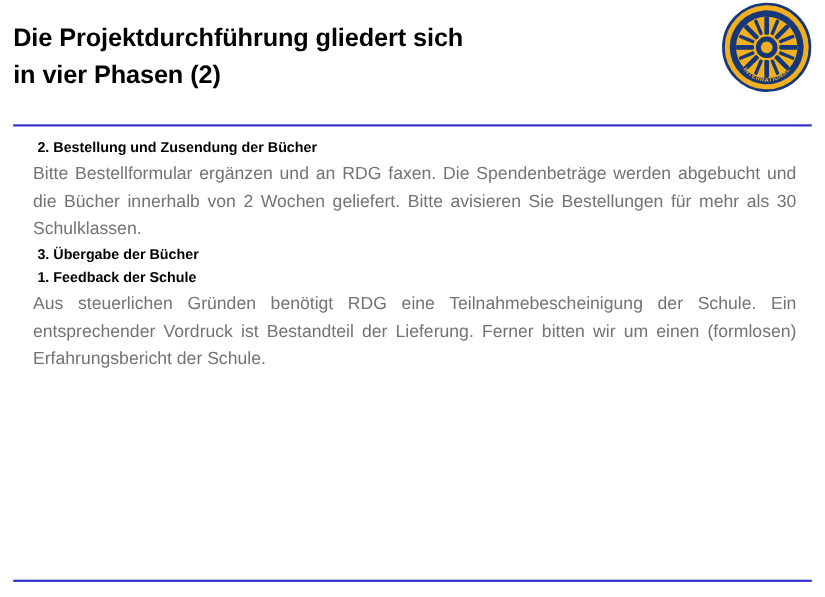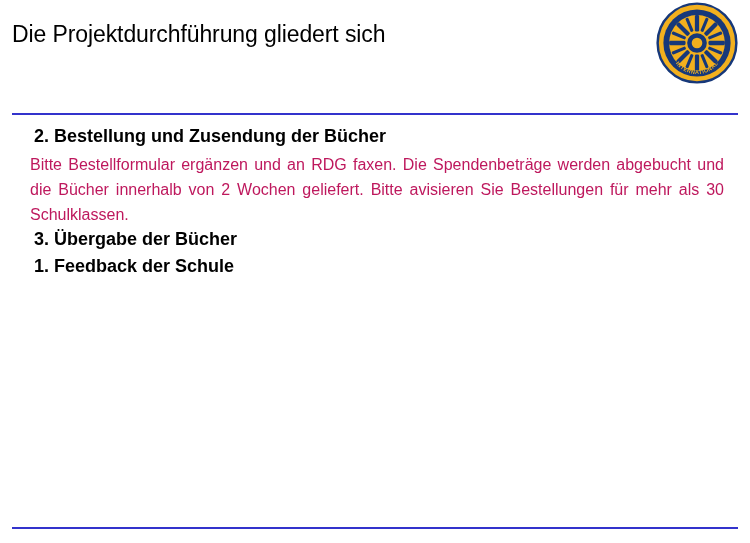--- a/index.html
+++ b/index.html
@@ -24,21 +24,21 @@
   
   .header {
     position: absolute;
     top: 12px;
     left: 12px;
     right: 12px;
     height: 86px;
   }
   .title {
     font-size: 23px;
-    font-weight: normal;
+    font-weight: bold;
     line-height: 1.42;
     color: #000000;
     letter-spacing: -0.1px;
     margin: 0;
     padding-top: 6px;
     max-width: 600px;
   }
   .title .line {
     display: block;
   }
@@ -73,42 +73,43 @@
     position: absolute;
     top: 126px;
     left: 30px;
     right: 22px;
     bottom: 28px;
   }
   .section { margin-bottom: 2px; }
   .section + .section { }
 
   .section-heading {
-    font-size: 18px;
+    font-size: 13px;
     font-weight: bold;
     color: #000000;
     margin: 0 0 6px 4px;
   }
   .section-text {
     font-size: 16px;
     line-height: 1.55;
-    color: #be185d;
+    color: #737373;
     text-align: justify;
     margin: 0;
     padding-right: 4px;
   }
 </style>
 </head>
 <body>
 
 <div class="slide">
 
   <div class="header">
     <h1 class="title">
       <span class="line">Die Projektdurchführung gliedert sich</span>
+      <span class="line">in vier Phasen (2)</span>
     </h1>
   </div>
 
   <div class="logo">
     <svg viewBox="0 0 100 100" xmlns="http://www.w3.org/2000/svg">
       <circle cx="50" cy="50" r="48" fill="#f2b01e" stroke="#16387a" stroke-width="3"></circle>
       <circle cx="50" cy="50" r="41" fill="#16387a"></circle>
       <circle cx="50" cy="50" r="34" fill="#f2b01e"></circle>
       <circle cx="50" cy="50" r="12" fill="#16387a"></circle>
       <circle cx="50" cy="50" r="6.5" fill="#f2b01e"></circle>
@@ -155,19 +156,20 @@
       <div class="section-heading">2. Bestellung und Zusendung der Bücher</div>
       <p class="section-text">Bitte Bestellformular ergänzen und an RDG faxen. Die Spendenbeträge werden abgebucht und die Bücher innerhalb von 2 Wochen geliefert. Bitte avisieren Sie Bestellungen für mehr als 30 Schulklassen.</p>
     </div>
 
     <div class="section">
       <div class="section-heading">3. Übergabe der Bücher</div>
     </div>
 
     <div class="section">
       <div class="section-heading">1. Feedback der Schule</div>
+      <p class="section-text">Aus steuerlichen Gründen benötigt RDG eine Teilnahmebescheinigung der Schule. Ein entsprechender Vordruck ist Bestandteil der Lieferung. Ferner bitten wir um einen (formlosen) Erfahrungsbericht der Schule.</p>
     </div>
 
   </div>
 
   <div class="rule rule-bottom"></div>
 
 </div>
 
 </body></html>

